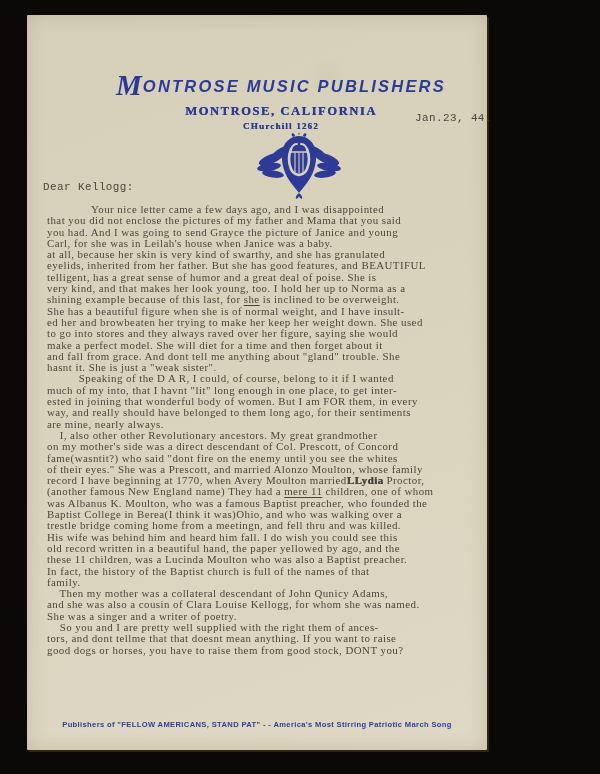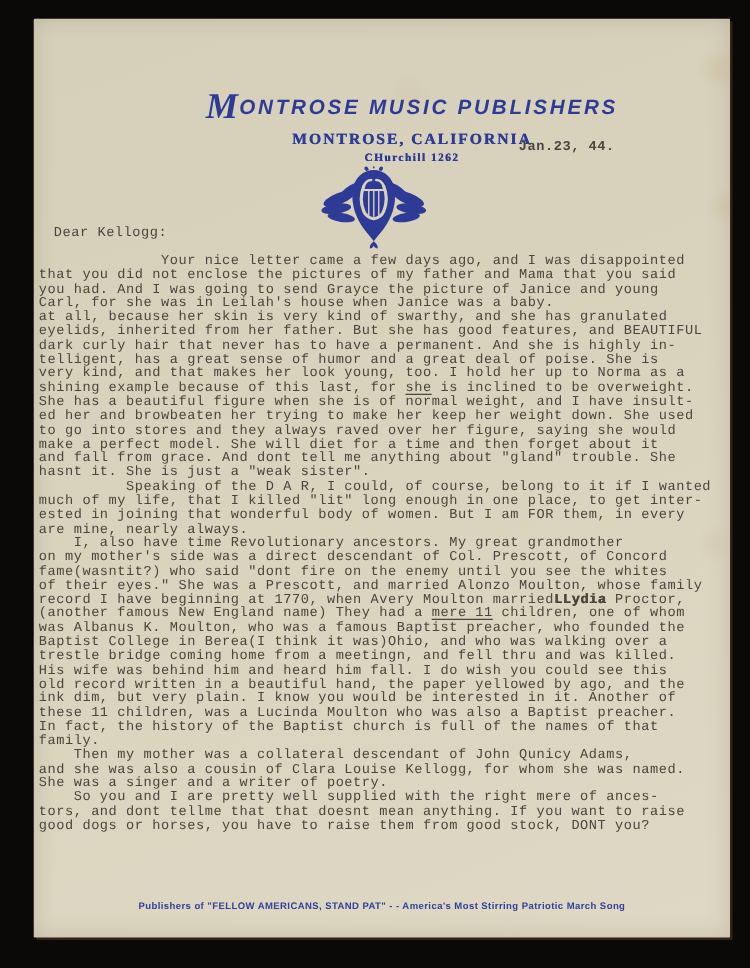--- a/index.html
+++ b/index.html
@@ -4,21 +4,21 @@
 <style>
   html,body{margin:0;padding:0;}
   body{
     width:600px;height:774px;
     background:#0b0907;
     position:relative;
     overflow:hidden;
     font-family:"Liberation Sans",sans-serif;
   }
   .paper{
-    position:absolute;left:27px;top:15px;width:557px;height:735px;
+    position:absolute;left:27px;top:15px;width:460px;height:735px;
     background:linear-gradient(160deg,#d6d0bb 0%,#d9d3be 45%,#ded8c4 100%);
     box-shadow:inset 0 0 18px rgba(90,70,40,.18), 2px 2px 0 rgba(120,90,55,.35);
     border-radius:1px;
   }
   
   .paper::before{
     content:"";position:absolute;inset:0;pointer-events:none;
     background:
       radial-gradient(circle 26px at 548px 40px, rgba(190,170,120,.25), transparent 70%),
       radial-gradient(circle 22px at 552px 150px, rgba(190,170,120,.20), transparent 70%),
@@ -49,23 +49,23 @@
     font-weight:bold;font-size:9px;letter-spacing:1.2px;
     margin-top:4px;line-height:1;white-space:nowrap;
     text-shadow:.3px 0 0 #2e3b96;
   }
   .crest{position:absolute;left:228px;top:118px;width:88px;height:66px;}
   .typed{
     font-family:"Liberation Mono","DejaVu Sans Mono",monospace;
     color:#4b463d;
     font-size:10.9px;letter-spacing:.45px;
   }
-  .date-line{position:absolute;left:388px;top:97px;white-space:pre;font-weight:bold;}
+  .date-line{position:absolute;left:388px;top:97px;white-space:pre;}
   .greeting{position:absolute;left:16px;top:166px;white-space:pre;}
-  .letter-body{position:absolute;left:4px;top:189px;width:537px;}
+  .letter-body{position:absolute;left:20px;top:189px;width:537px;font-family:Liberation Serif, serif;}
   .letter-body .line{white-space:pre;line-height:11.3px;height:11.3px;}
   .letter-body u{text-underline-offset:1.5px;}
   .letter-body strong{font-weight:bold;text-shadow:.5px 0 0 #4b463d;}
   .footer{
     position:absolute;left:0;top:705px;width:100%;text-align:center;
     color:#31409a;font-weight:bold;font-size:7.6px;letter-spacing:.35px;
     font-family:"Liberation Sans",sans-serif;white-space:nowrap;
   }
 </style>
 </head>
@@ -113,52 +113,51 @@
 
   <div class="typed greeting">Dear Kellogg:</div>
 
   <div class="typed letter-body">
       <div class="line">              Your nice letter came a few days ago, and I was disappointed</div>
       <div class="line">that you did not enclose the pictures of my father and Mama that you said</div>
       <div class="line">you had. And I was going to send Grayce the picture of Janice and young</div>
       <div class="line">Carl, for she was in Leilah's house when Janice was a baby.</div>
       <div class="line">at all, because her skin is very kind of swarthy, and she has granulated</div>
       <div class="line">eyelids, inherited from her father. But she has good features, and BEAUTIFUL</div>
-      <div class="line">dark curly hair that never has to have a permanent. And she is highly in-</div>
       <div class="line">telligent, has a great sense of humor and a great deal of poise. She is</div>
       <div class="line">very kind, and that makes her look young, too. I hold her up to Norma as a</div>
       <div class="line">shining example because of this last, for <u>she</u> is inclined to be overweight.</div>
       <div class="line">She has a beautiful figure when she is of normal weight, and I have insult-</div>
       <div class="line">ed her and browbeaten her trying to make her keep her weight down. She used</div>
       <div class="line">to go into stores and they always raved over her figure, saying she would</div>
       <div class="line">make a perfect model. She will diet for a time and then forget about it</div>
       <div class="line">and fall from grace. And dont tell me anything about "gland" trouble. She</div>
       <div class="line">hasnt it. She is just a "weak sister".</div>
       <div class="line">          Speaking of the D A R, I could, of course, belong to it if I wanted</div>
-      <div class="line">much of my life, that I killed "lit" long enough in one place, to get inter-</div>
+      <div class="line">much of my into, that I havnt "lit" long enough in one place, to get inter-</div>
       <div class="line">ested in joining that wonderful body of women. But I am FOR them, in every</div>
+      <div class="line">way, and really should have belonged to them long ago, for their sentiments</div>
       <div class="line">are mine, nearly always.</div>
-      <div class="line">    I, also have time Revolutionary ancestors. My great grandmother</div>
+      <div class="line">    I, also other other Revolutionary ancestors. My great grandmother</div>
       <div class="line">on my mother's side was a direct descendant of Col. Prescott, of Concord</div>
       <div class="line">fame(wasntit?) who said "dont fire on the enemy until you see the whites</div>
       <div class="line">of their eyes." She was a Prescott, and married Alonzo Moulton, whose family</div>
       <div class="line">record I have beginning at 1770, when Avery Moulton married<strong>LLydia</strong> Proctor,</div>
       <div class="line">(another famous New England name) They had a <u>mere 11</u> children, one of whom</div>
       <div class="line">was Albanus K. Moulton, who was a famous Baptist preacher, who founded the</div>
       <div class="line">Baptist College in Berea(I think it was)Ohio, and who was walking over a</div>
       <div class="line">trestle bridge coming home from a meetingn, and fell thru and was killed.</div>
       <div class="line">His wife was behind him and heard him fall. I do wish you could see this</div>
       <div class="line">old record written in a beautiful hand, the paper yellowed by ago, and the</div>
-      <div class="line">ink dim, but very plain. I know you would be interested in it. Another of</div>
       <div class="line">these 11 children, was a Lucinda Moulton who was also a Baptist preacher.</div>
       <div class="line">In fact, the history of the Baptist church is full of the names of that</div>
       <div class="line">family.</div>
       <div class="line">    Then my mother was a collateral descendant of John Qunicy Adams,</div>
       <div class="line">and she was also a cousin of Clara Louise Kellogg, for whom she was named.</div>
       <div class="line">She was a singer and a writer of poetry.</div>
-      <div class="line">    So you and I are pretty well supplied with the right mere of ances-</div>
+      <div class="line">    So you and I are pretty well supplied with the right them of ances-</div>
       <div class="line">tors, and dont tellme that that doesnt mean anything. If you want to raise</div>
       <div class="line">good dogs or horses, you have to raise them from good stock, DONT you?</div>
     </div>
 
   <div class="footer">Publishers of "FELLOW AMERICANS, STAND PAT"  -  -  America's Most Stirring Patriotic March Song</div>
 
 </div>
 
 </body></html>

